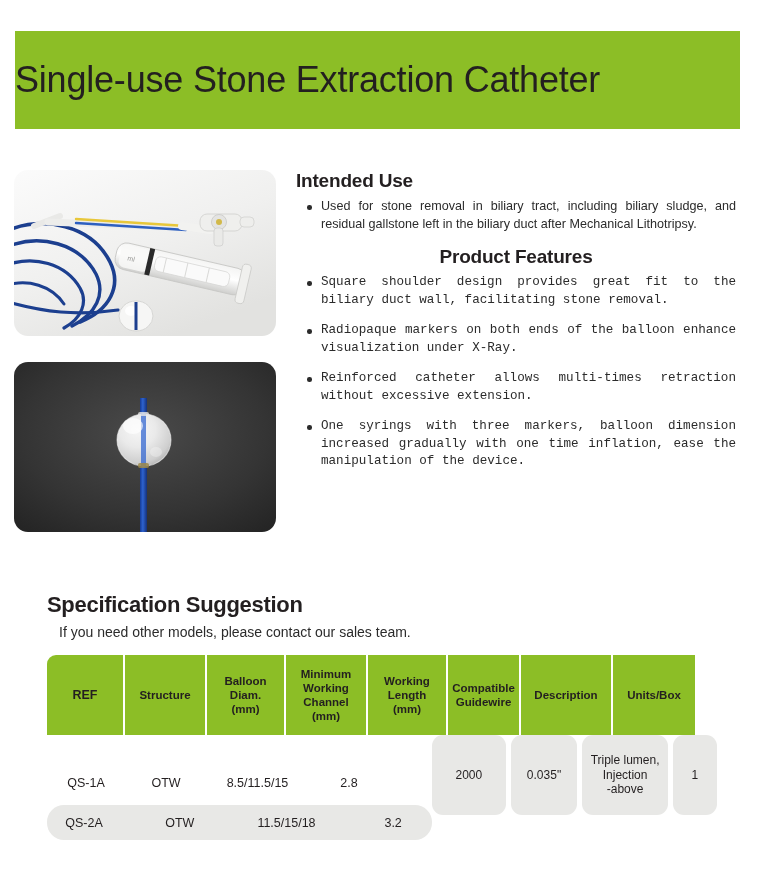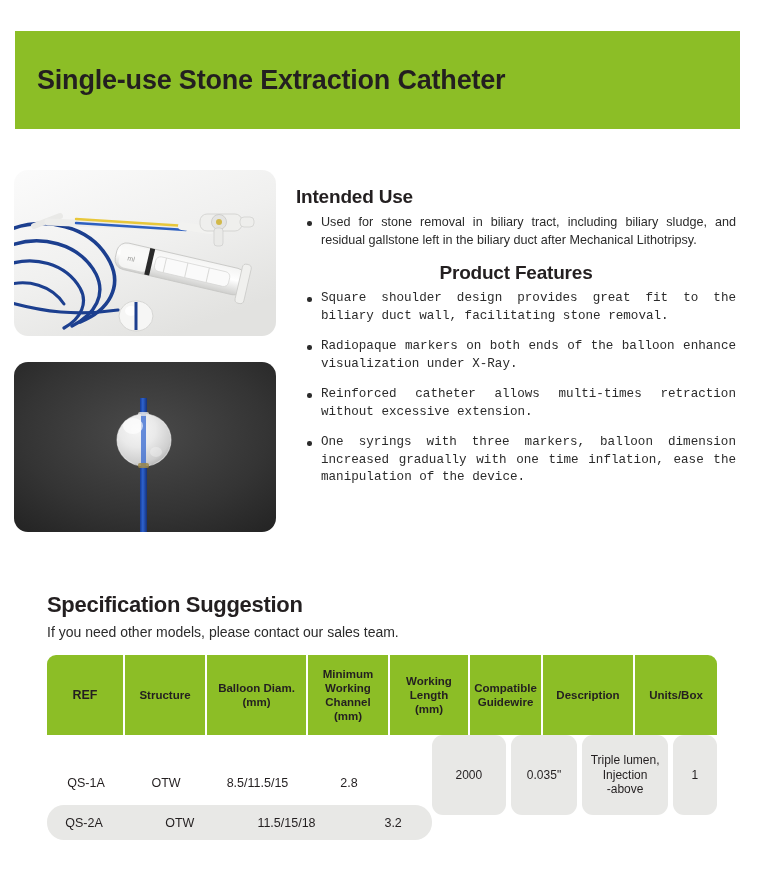--- a/index.html
+++ b/index.html
@@ -21,23 +21,22 @@
     position: absolute;
     left: 15px;
     top: 31px;
     width: 725px;
     height: 98px;
     background: #8cbe26;
     display: flex;
     align-items: center;
   }
   .banner-title {
-    margin-left: 22px;
-    font-size: 27px;
-    font-weight: 700;
+    font-size: 36px;
+    font-weight: 400;
     color: #231f20;
     letter-spacing: -0.2px;
     white-space: nowrap;
   }
 
   
   .photo {
     position: absolute;
     left: 14px;
     border-radius: 14px;
@@ -52,21 +51,21 @@
     top: 362px;
     width: 262px;
     height: 170px;
   }
   .photo svg { display: block; width: 100%; height: 100%; }
 
   
   .content {
     position: absolute;
     left: 296px;
-    top: 186px;
+    top: 170px;
     width: 440px;
   }
   .sec-heading {
     font-size: 19px;
     font-weight: bold;
     color: #231f20;
     margin: 0 0 6px 0;
     letter-spacing: -0.2px;
   }
   .sec-heading.second { margin-top: 13px; text-align: center; }
@@ -107,21 +106,21 @@
   }
   .spec-title {
     font-size: 22px;
     font-weight: bold;
     margin: 0;
     letter-spacing: -0.3px;
     color: #231f20;
   }
   .spec-sub {
     font-size: 14px;
-    margin: 6px 0 0 0;
+    margin: 6px 0 0 12px;
     color: #2b2b2b;
   }
 
   
   .table {
     position: absolute;
     left: 47px;
     top: 655px;
     width: 670px;
   }
@@ -324,21 +323,21 @@
 <div class="spec-wrap">
   <h2 class="spec-title">Specification Suggestion</h2>
   <p class="spec-sub">If you need other models, please contact our sales team.</p>
 </div>
 
 <div class="table">
 
   <div class="thead">
     <div class="th ref" style="width:78px">REF</div>
     <div class="th" style="width:82px">Structure</div>
-    <div class="th" style="width:101px">
+    <div class="th" style="width:79px">
       <span>
         <span>Balloon Diam.</span><br>
         <span>(mm)</span>
       </span>
     </div>
     <div class="th" style="width:82px">
       <span>
         <span>Minimum</span><br>
         <span>Working</span><br>
         <span>Channel</span><br>

